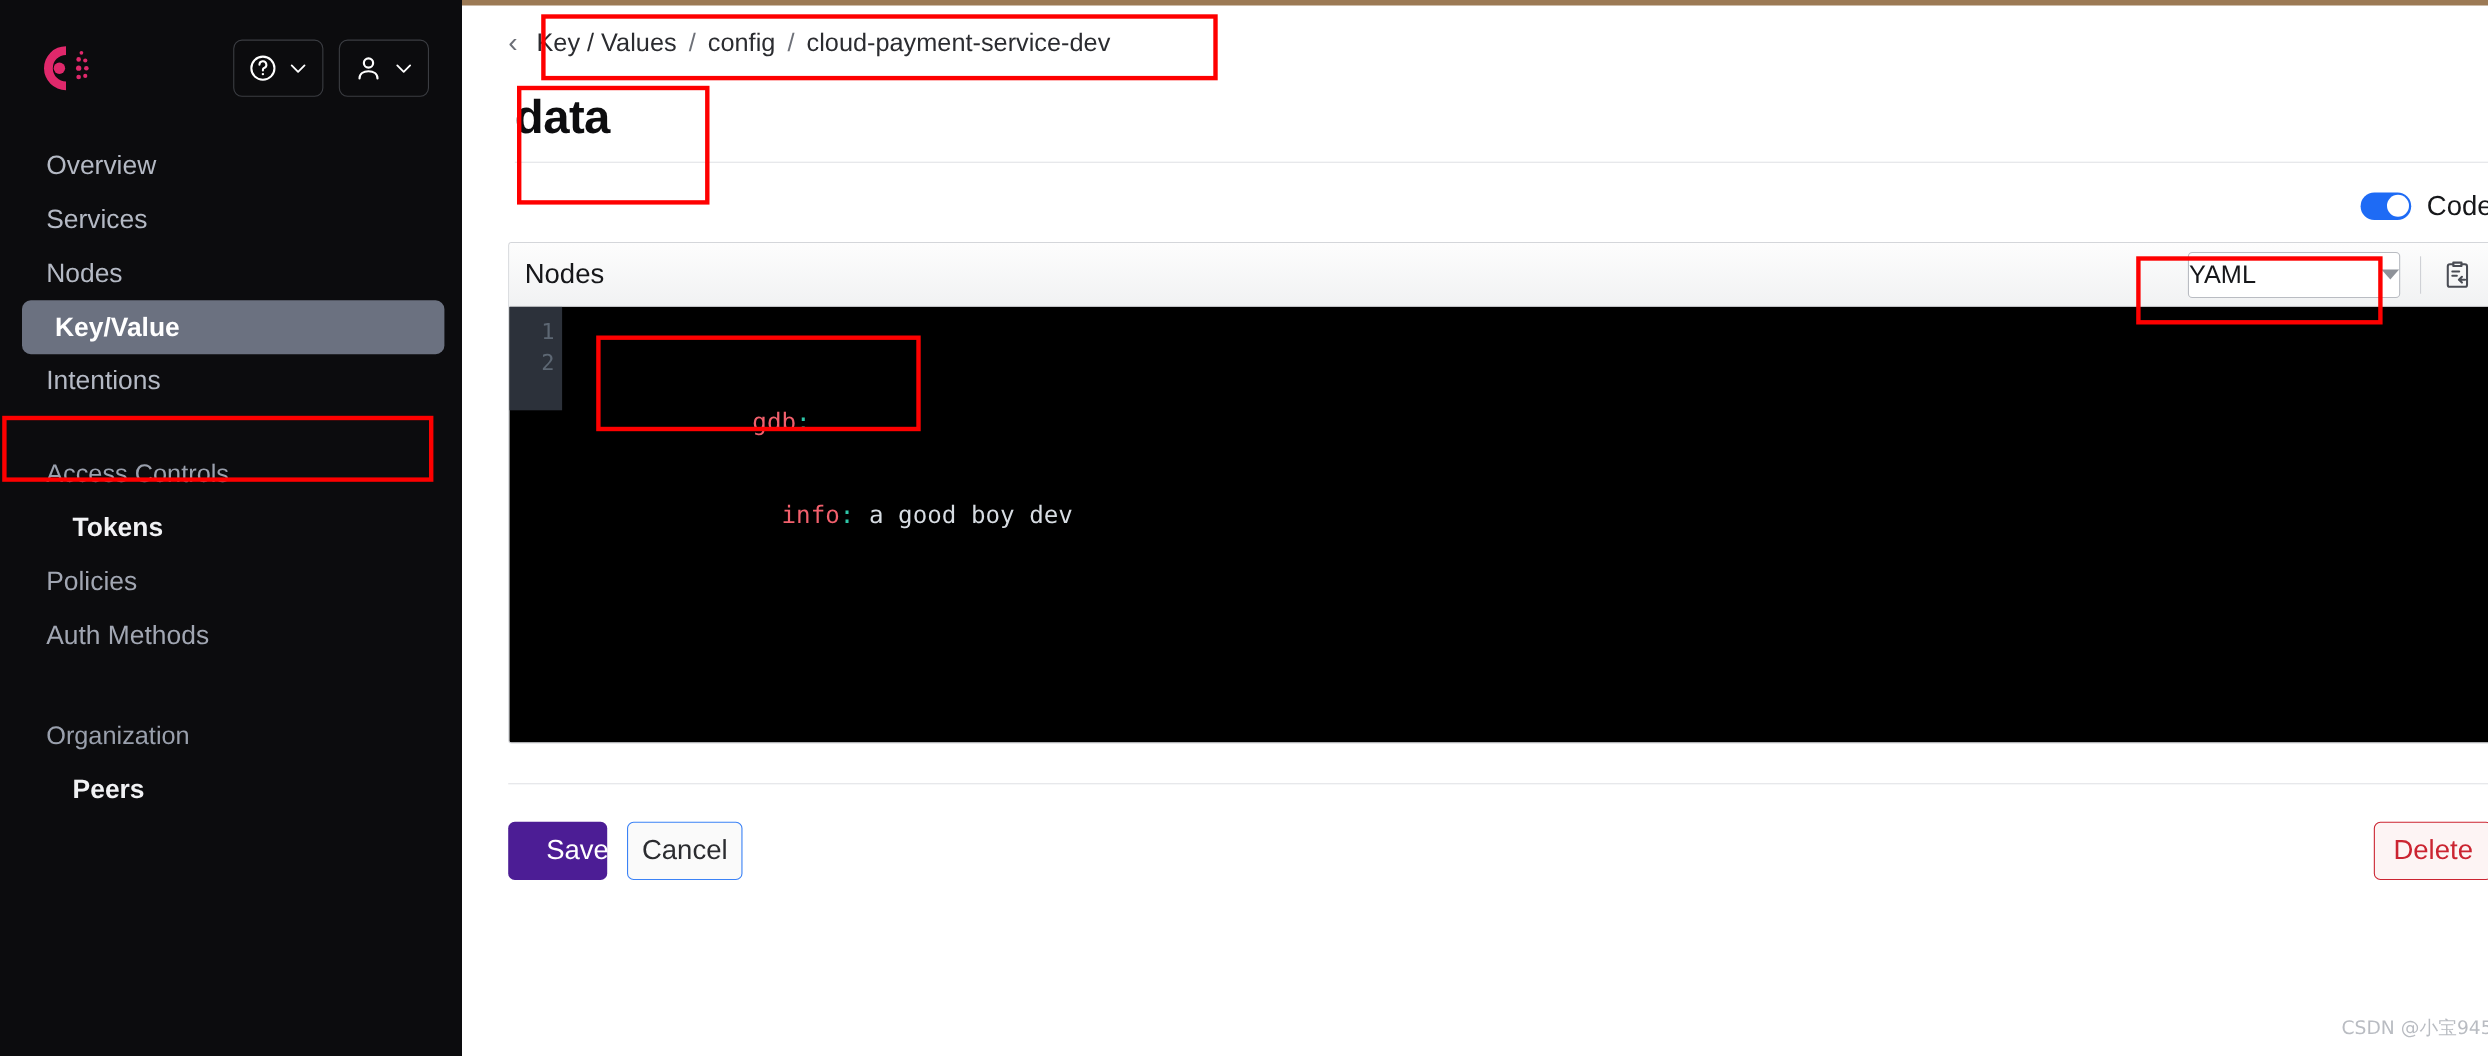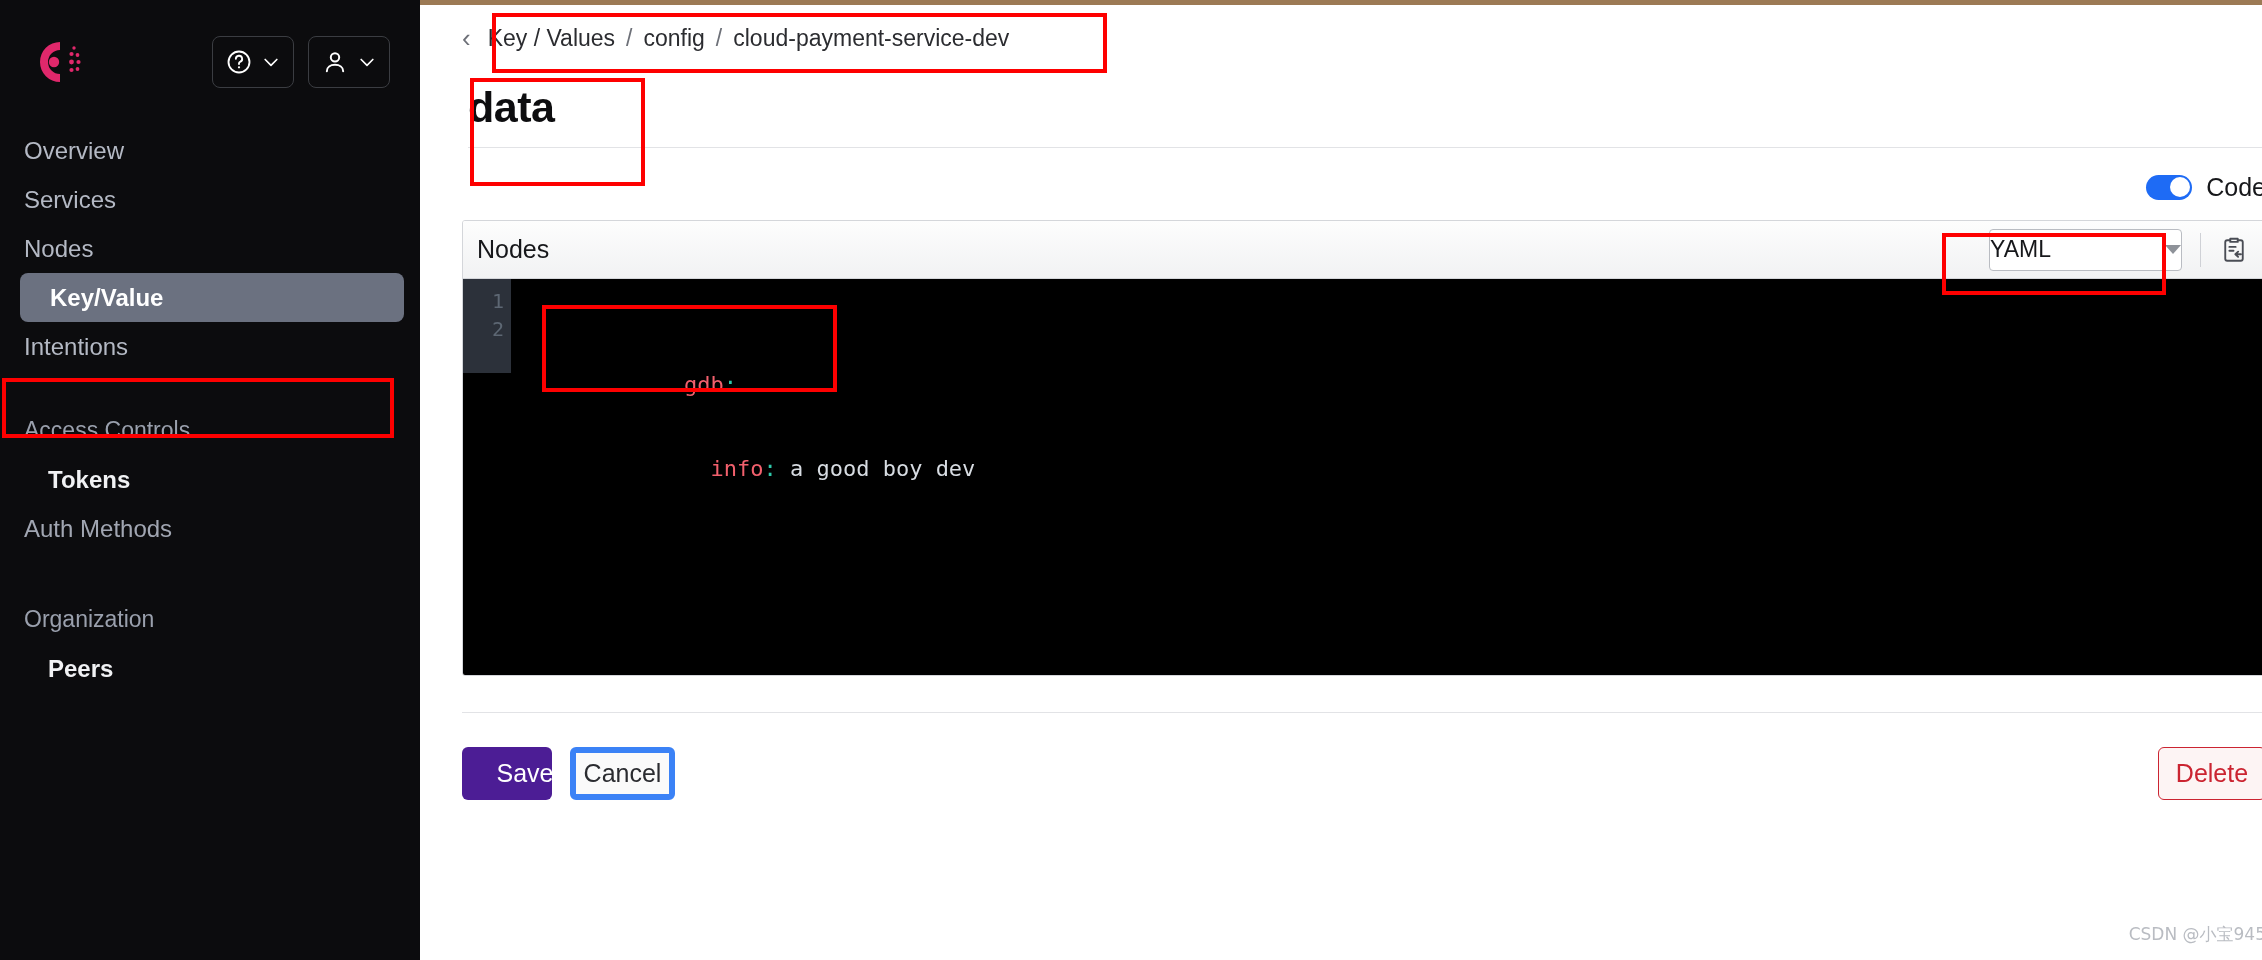--- a/index.html
+++ b/index.html
@@ -70,21 +70,21 @@
     letter-spacing: .2px;
   }
 
   .nav {
     margin-top: 30px;
   }
   .nav-item {
     display: block;
     height: 49px;
     line-height: 49px;
-    padding-left: 24px;
+    padding-left: 42px;
     color: #b4b9c4;
     font-size: 24px;
     cursor: pointer;
     margin: 0 16px 0 0;
     border-radius: 7px;
   }
   .nav-item.strong { color: #f1f2f4; font-weight: 700; margin-left: 24px; }
   .nav-item.muted  { color: #a1a6b2; font-weight: 400; }
   .nav-item.section {
     color: #9aa0ad;
@@ -281,21 +281,21 @@
     background: #4c1d95;
     color: #ffffff;
     width: 90px; height: 53px;
     border: none;
     padding-left: 36px;
   }
   .btn-cancel {
     background: #fafafa;
     color: #2b2c30;
     width: 105px; height: 53px;
-    border: 6px solid #3b82f6;
+    border: 1px solid #3b82f6;
     margin-left: 18px;
   }
   .btn-delete {
     background: #fdf4f4;
     color: #cb2431;
     width: 108px; height: 53px;
     border: 1px solid #cb2431;
     margin-left: auto;
   }
 
@@ -378,20 +378,21 @@
     <nav class="nav">
       <div class="nav-item">Overview</div>
       <div class="nav-item">Services</div>
       <div class="nav-item">Nodes</div>
       <div class="nav-item active">Key/Value</div>
       <div class="nav-item">Intentions</div>
 
       <div class="nav-spacer"></div>
       <div class="nav-item section">Access Controls</div>
       <div class="nav-item strong">Tokens</div>
+      <div class="nav-item muted">Policies</div>
       <div class="nav-item muted">Auth Methods</div>
 
       <div class="nav-spacer-lg"></div>
       <div class="nav-item section">Organization</div>
       <div class="nav-item strong">Peers</div>
     </nav>
   </aside>
 
   <section class="main">
 

